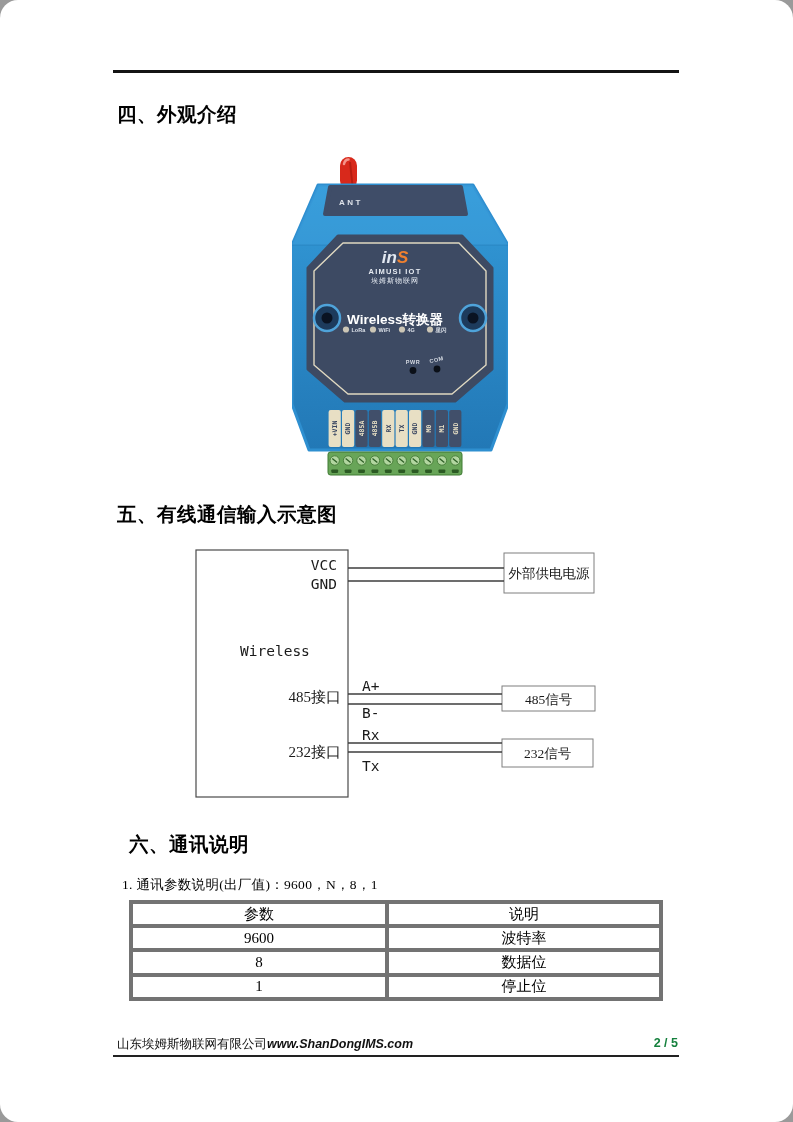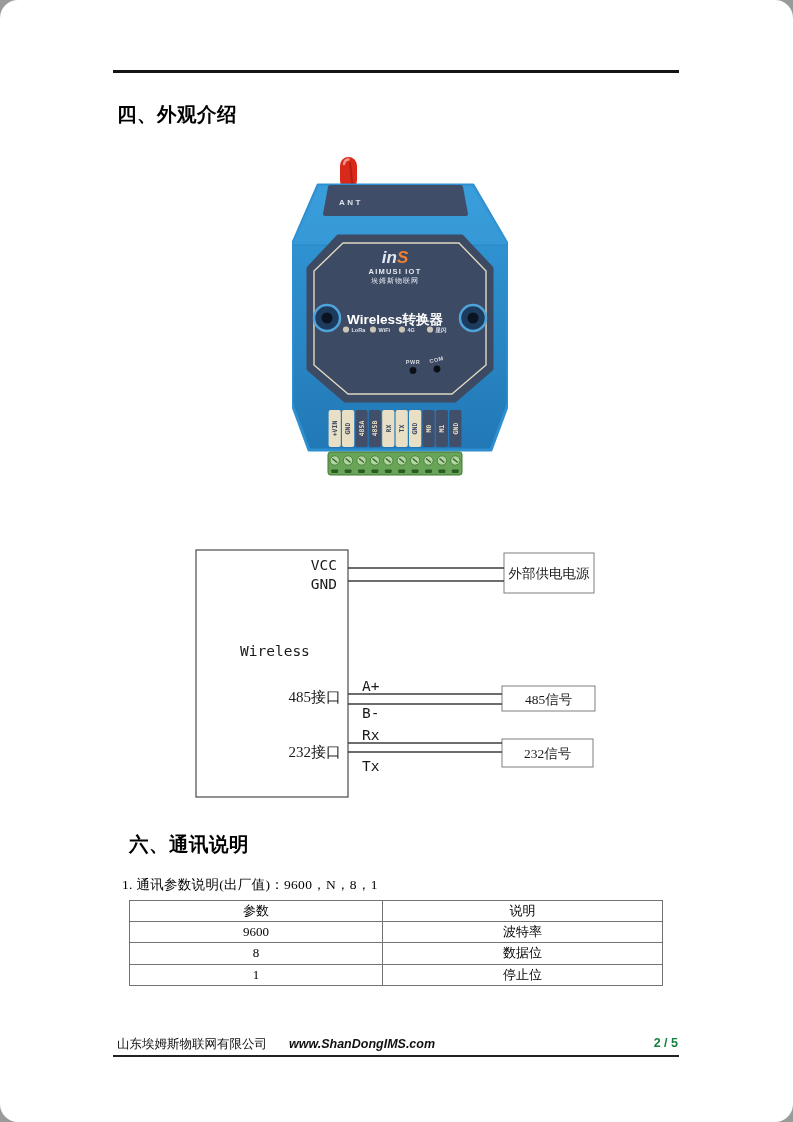--- a/index.html
+++ b/index.html
@@ -17,27 +17,27 @@
   }
   .intro-line{
     position:absolute;left:122px;top:876px;font-size:13.5px;color:#000000;
     font-family:"Liberation Serif",serif;letter-spacing:0.3px;
   }
   .param-table{
     position:absolute;left:129px;top:900px;width:534px;
     border-collapse:collapse;table-layout:fixed;
   }
   .param-table td{
-    border:1px solid #737373;height:20.2px;text-align:center;vertical-align:middle;
-    font-size:13px;padding:0;font-family:"Liberation Serif",serif;
+    border:4px solid #737373;height:20.2px;text-align:center;vertical-align:middle;
+    font-size:15px;padding:0;font-family:"Liberation Serif",serif;
   }
   .param-table .c1{width:252px;}
   .param-table .val1{font-weight:400;}
   .footer-left{
-    position:absolute;left:117px;top:1036px;display:flex;gap:22px;align-items:baseline;
+    position:absolute;left:117px;top:1036px;display:flex;gap:0;align-items:baseline;
     font-family:"Liberation Sans",sans-serif;font-size:12.5px;font-weight:500;color:#111;
   }
   .footer-left .url{font-weight:600;font-style:italic;}
   .page-num{
     position:absolute;right:115px;top:1036px;
     font-family:"Liberation Sans",sans-serif;font-size:12.5px;font-weight:600;color:#15803d;
   }
   svg{position:absolute;}
   
   .d-mono{font-family:"DejaVu Sans Mono",monospace;font-size:14.5px;fill:#1a1a1a;}
@@ -153,20 +153,21 @@
       <use href="#screwT" x="82.9" y="309.5"></use>
       <use href="#screwT" x="96.3" y="309.5"></use>
       <use href="#screwT" x="109.7" y="309.5"></use>
       <use href="#screwT" x="123.1" y="309.5"></use>
       <use href="#screwT" x="136.5" y="309.5"></use>
       <use href="#screwT" x="149.9" y="309.5"></use>
       <use href="#screwT" x="163.3" y="309.5"></use>
     </g>
   </svg>
 
+  <h2 class="sec-title" style="top:501px;">五、有线通信输入示意图</h2>
 
   <svg style="left:190px;top:545px;" width="410" height="255" viewBox="0 0 410 255">
 
     <rect x="6" y="5" width="152" height="247" fill="none" stroke="#4a4a4a" stroke-width="1.2"></rect>
     <rect x="314" y="8" width="90" height="40" fill="none" stroke="#7f7f7f" stroke-width="1"></rect>
     <rect x="312" y="141" width="93" height="25" fill="none" stroke="#7f7f7f" stroke-width="1"></rect>
     <rect x="312" y="194" width="91" height="28" fill="none" stroke="#7f7f7f" stroke-width="1"></rect>
 
     <g stroke="#3c3c3c" stroke-width="1.3">
       <line x1="158" y1="23" x2="314" y2="23"></line>

